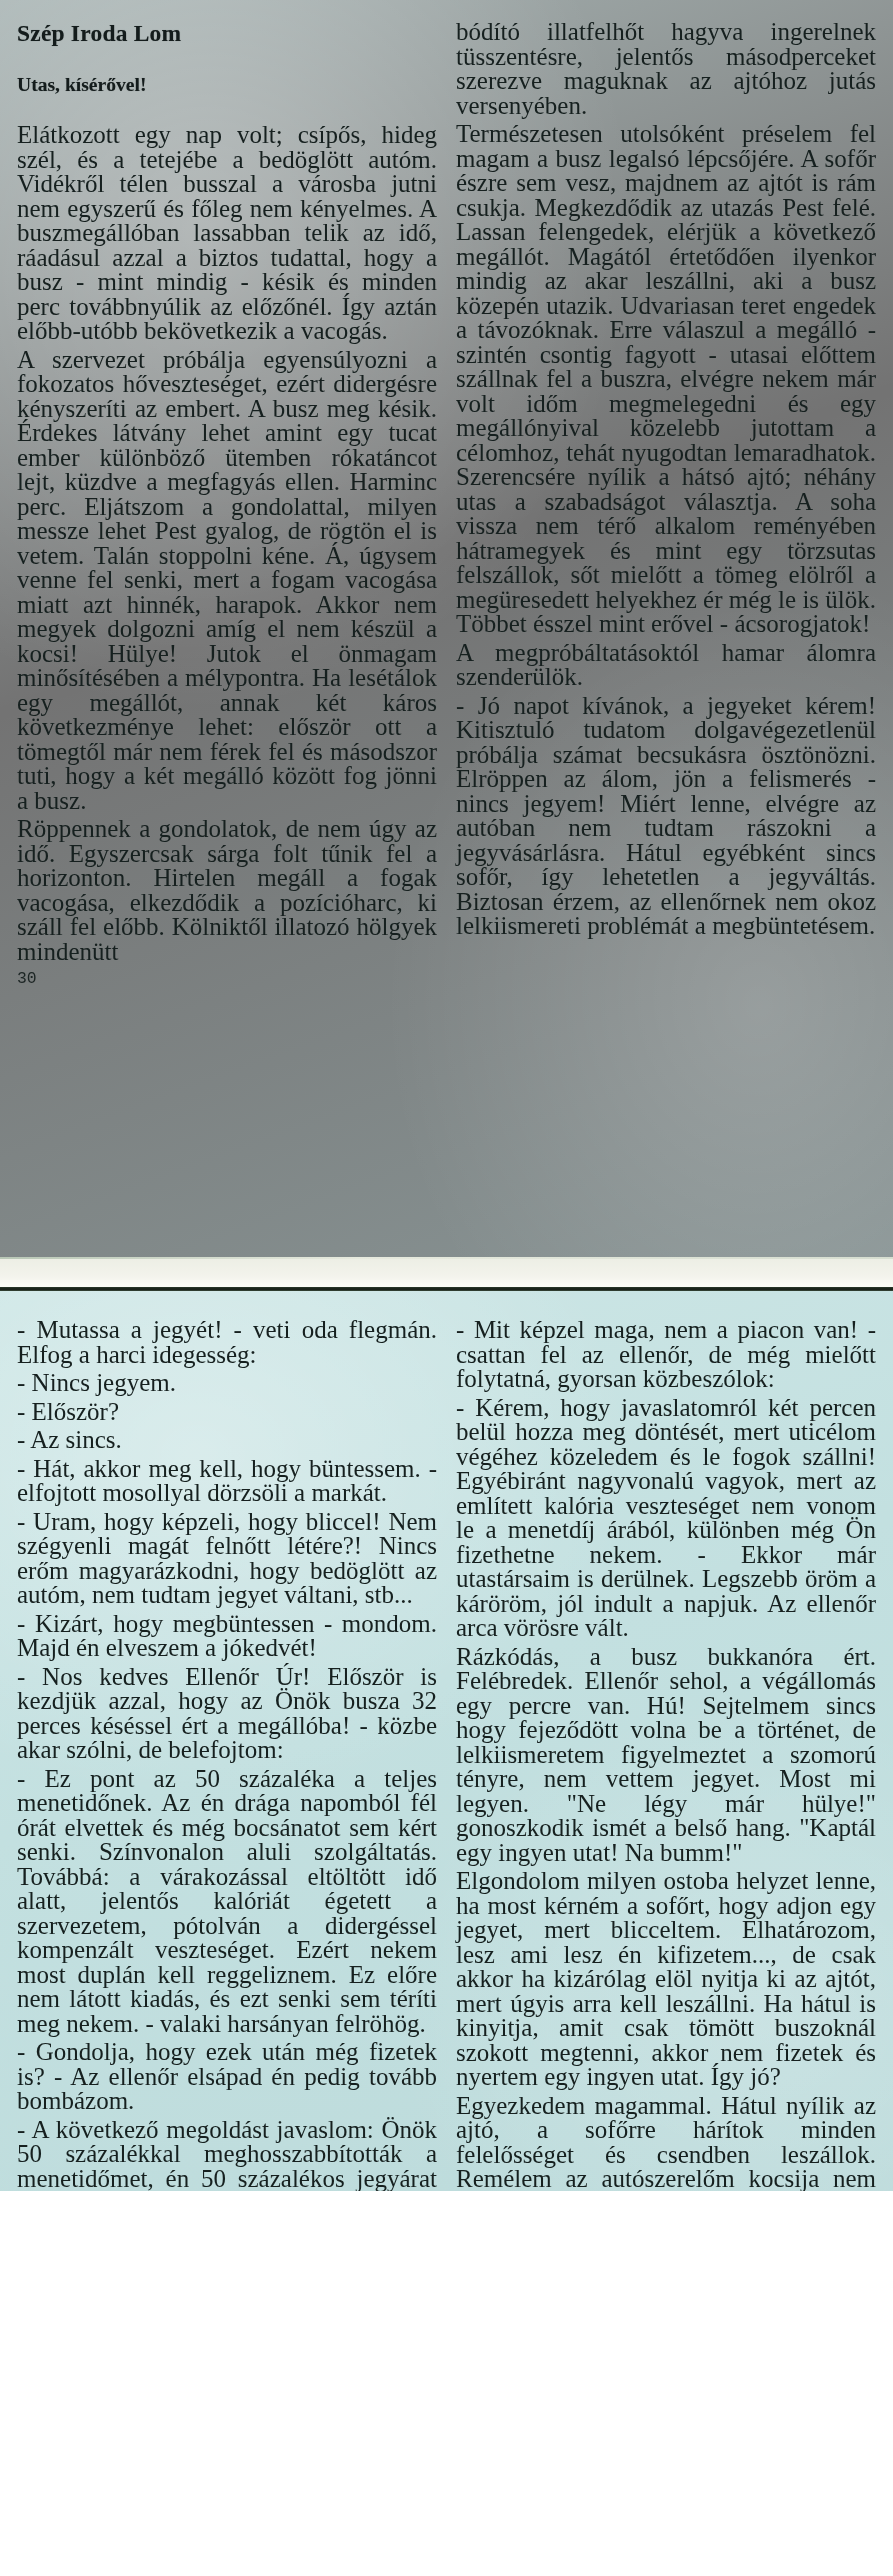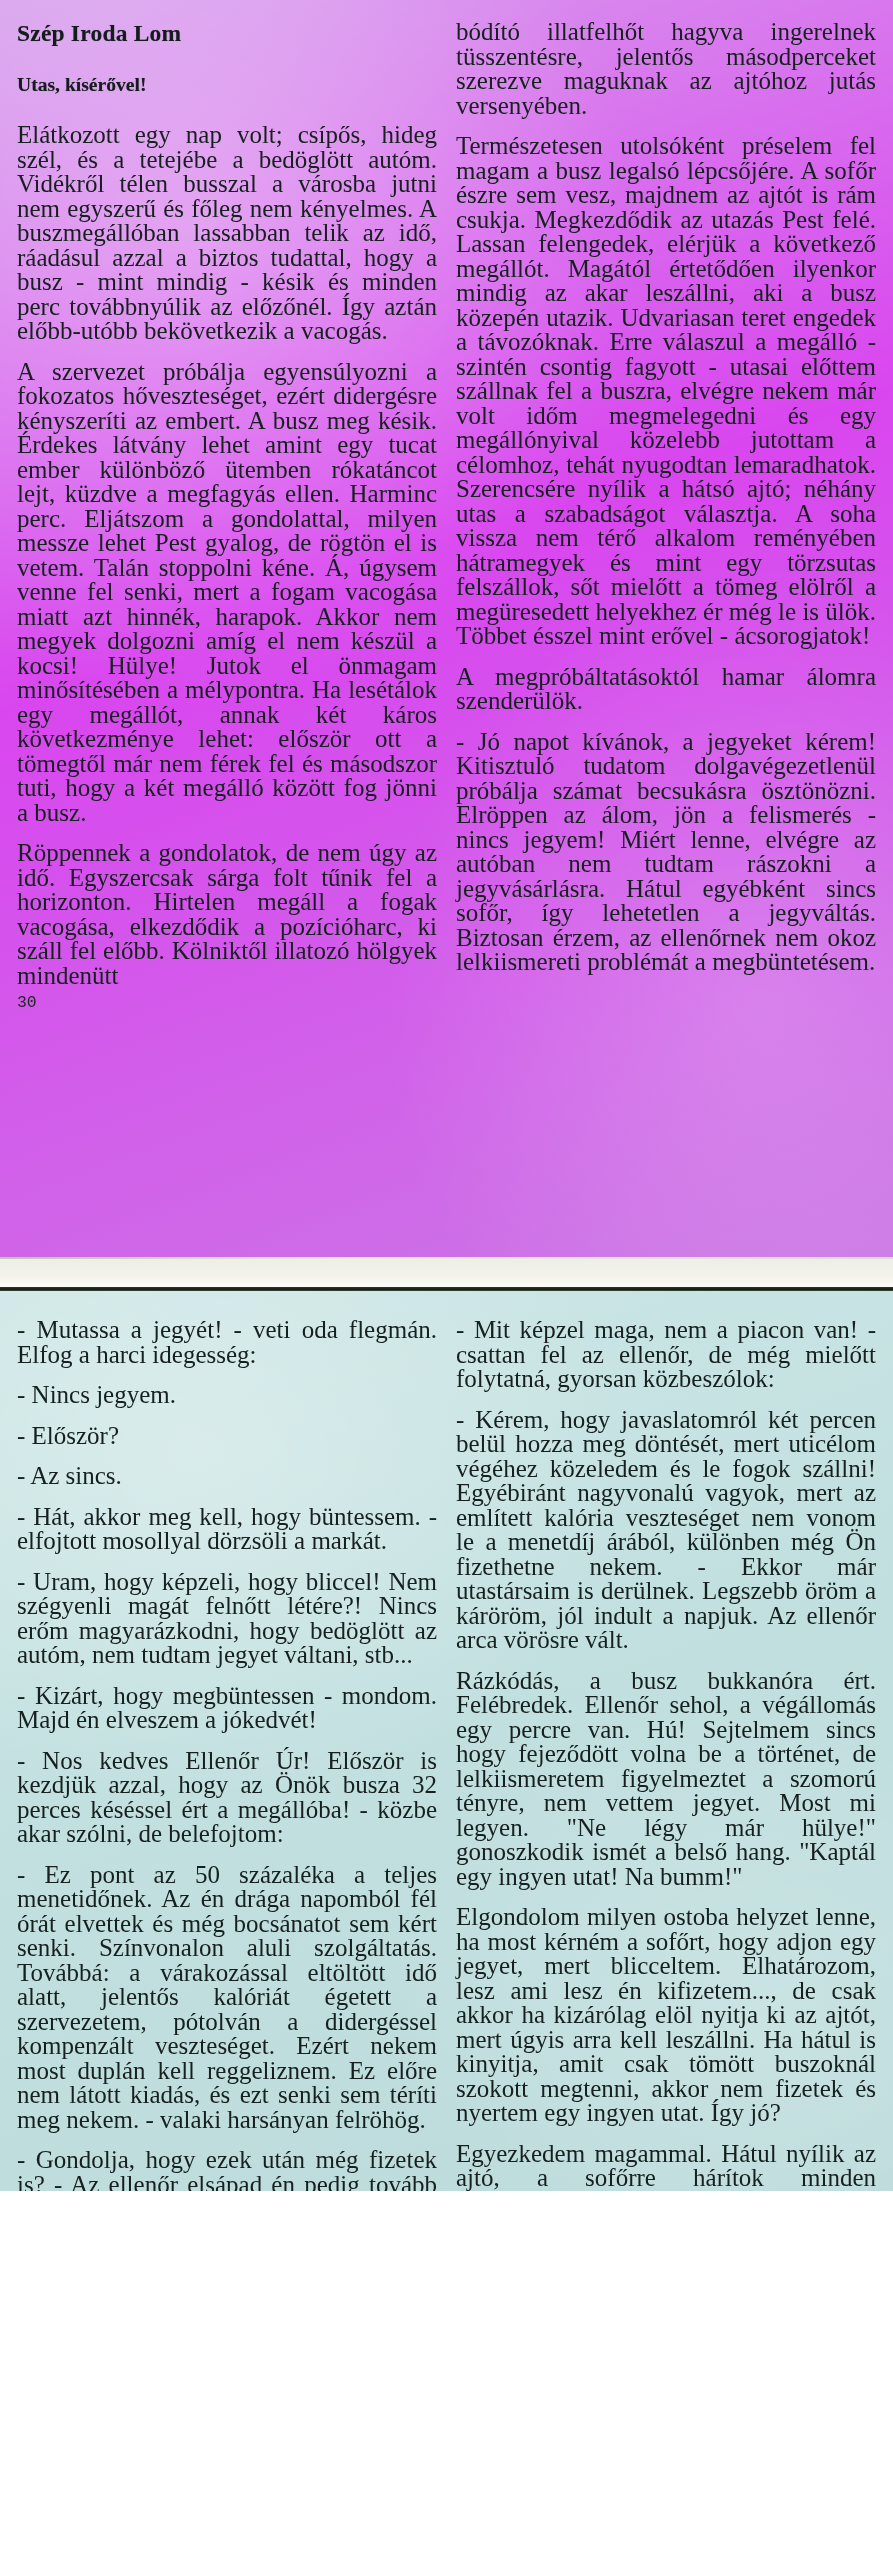--- a/index.html
+++ b/index.html
@@ -29,21 +29,21 @@
       radial-gradient(ellipse 70% 55% at 22% 18%, rgba(255,255,255,0.30), rgba(255,255,255,0) 70%),
       radial-gradient(ellipse 60% 50% at 85% 80%, rgba(255,255,255,0.18), rgba(255,255,255,0) 70%),
       linear-gradient(160deg, rgba(214,236,235,0.55) 0%, rgba(190,221,221,0.0) 45%, rgba(176,209,210,0.35) 100%);
     mix-blend-mode: normal;
     z-index: 0;
   }
 
   .scan-top {
     height: 1257px;
     padding: 20.4px 17px 0 17px;
-    background: #d946ef;
+    background: #737373;
   }
   .scan-bottom {
     height: 900px;
     padding: 27px 17px 0 17px;
     background: #c3e0e0;
   }
 
   
   .gutter {
     width: 893px;
@@ -96,21 +96,21 @@
   p.para {
     margin: 0;
     font-size: 25px;
     line-height: 24.5px;
     text-align: justify;
     text-justify: inter-word;
     color: #16201f;
     hyphens: manual;
     -webkit-hyphens: manual;
   }
-  p.para + p.para { margin-top: 16px; }
+  p.para + p.para { margin-top: 4px; }
   p.gap { margin-top: 24px; }
 
   .page-num {
     position: relative;
     z-index: 1;
     font-family: Liberation Mono, monospace;
     font-size: 16.4px;
     color: #1c2524;
     margin-top: 4.7px;
   }

